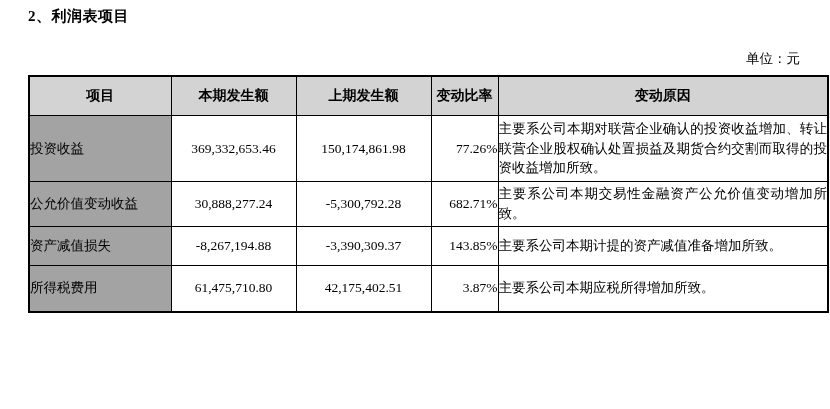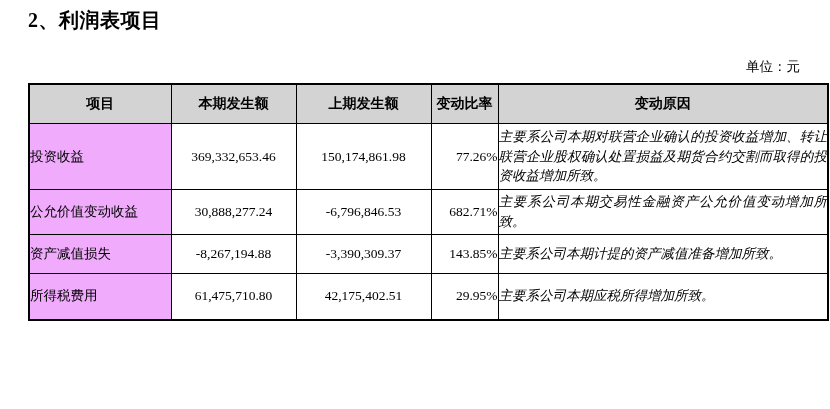--- a/index.html
+++ b/index.html
@@ -7,21 +7,21 @@
     padding: 0;
     background: #ffffff;
     width: 830px;
     height: 409px;
     overflow: hidden;
     font-family: "Liberation Serif", "DejaVu Serif", serif;
     color: #000000;
   }
   .section-title {
     margin: 7px 0 0 28px;
-    font-size: 20px;
+    font-size: 15px;
     font-weight: bold;
     letter-spacing: 0.5px;
   }
   .unit-label {
     text-align: right;
     margin: 24px 30px 0 11px;
     font-size: 13.5px;
   }
   table.income-table {
     border-collapse: collapse;
@@ -39,38 +39,37 @@
     vertical-align: middle;
   }
   table.income-table thead th {
     background: #d3d3d3;
     font-weight: bold;
     font-size: 14px;
     text-align: center;
     height: 38px;
   }
   td.item {
-    background: #f0abfc;
+    background: #a3a3a3;
     text-align: left;
     padding-left: 6px;
     padding-right: 2px;
   }
   td.current, td.prior {
     text-align: center;
     padding-right: 5px;
   }
   td.ratio {
     text-align: right;
     padding-right: 1px;
   }
   td.reason {
     text-align: justify;
     padding: 1px 2px 1px 2px;
     line-height: 1.45;
-    font-style: italic;
   }
   tr.r0 { height: 66px; }
   tr.r1 { height: 45px; }
   tr.r2 { height: 40px; }
   tr.r3 { height: 39px; }
   tr.r4 { height: 40px; }
   tr.r5 { height: 46px; }
 </style>
 </head>
 <body>
@@ -100,32 +99,32 @@
       <tr class="r0">
         <td class="item">投资收益</td>
         <td class="current">369,332,653.46</td>
         <td class="prior">150,174,861.98</td>
         <td class="ratio">77.26%</td>
         <td class="reason">主要系公司本期对联营企业确认的投资收益增加、转让联营企业股权确认处置损益及期货合约交割而取得的投资收益增加所致。</td>
       </tr>
       <tr class="r1">
         <td class="item">公允价值变动收益</td>
         <td class="current">30,888,277.24</td>
-        <td class="prior">-6,796,846.53</td>
+        <td class="prior">-5,300,792.28</td>
         <td class="ratio">682.71%</td>
         <td class="reason">主要系公司本期交易性金融资产公允价值变动增加所致。</td>
       </tr>
       <tr class="r3">
         <td class="item">资产减值损失</td>
         <td class="current">-8,267,194.88</td>
         <td class="prior">-3,390,309.37</td>
         <td class="ratio">143.85%</td>
         <td class="reason">主要系公司本期计提的资产减值准备增加所致。</td>
       </tr>
       <tr class="r5">
         <td class="item">所得税费用</td>
         <td class="current">61,475,710.80</td>
         <td class="prior">42,175,402.51</td>
-        <td class="ratio">29.95%</td>
+        <td class="ratio">3.87%</td>
         <td class="reason">主要系公司本期应税所得增加所致。</td>
       </tr>
     </tbody>
 </table>
 
 </body></html>

